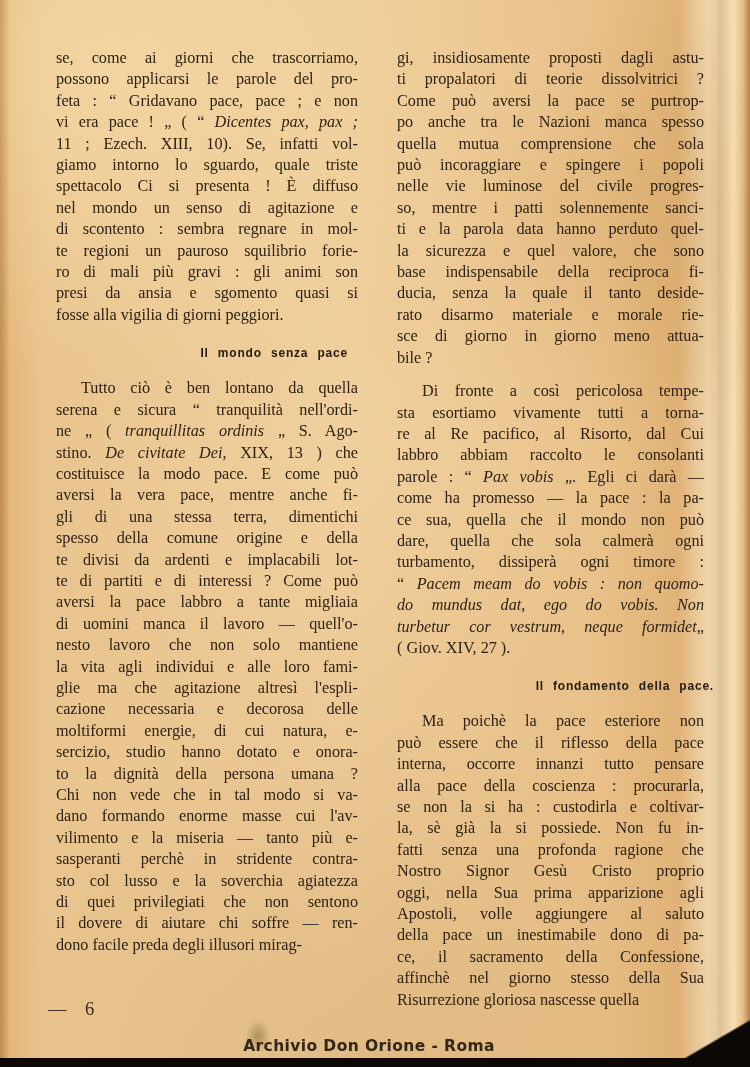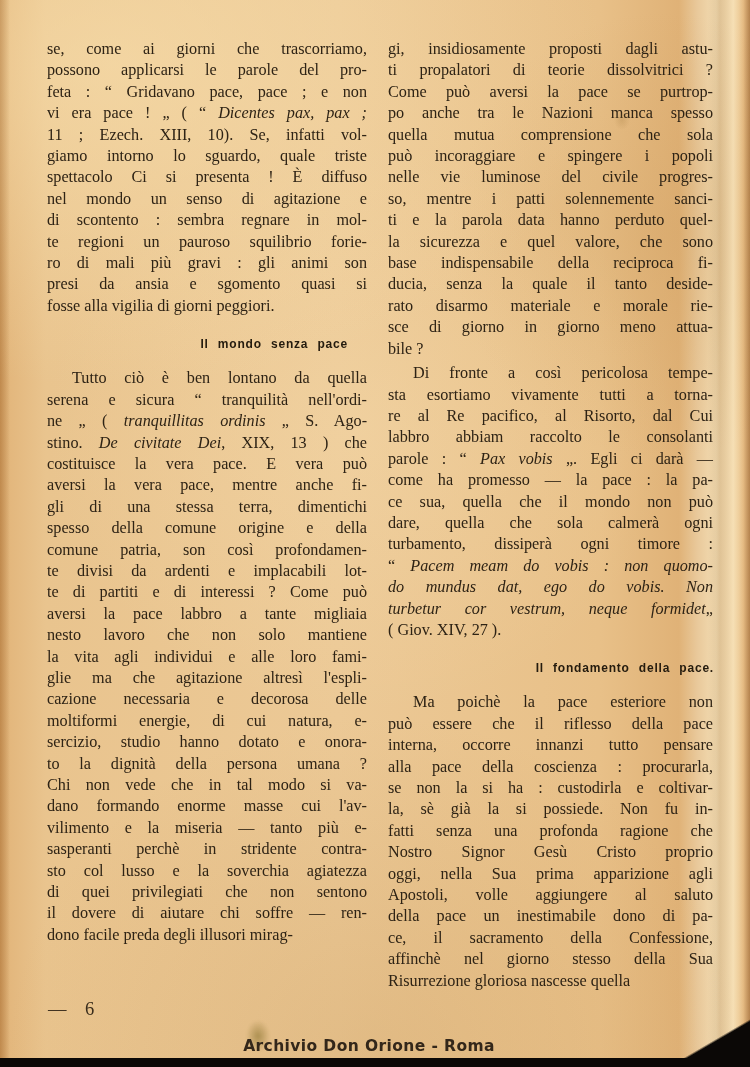--- a/index.html
+++ b/index.html
@@ -17,21 +17,21 @@
       radial-gradient(40% 30% at 88% 22%, rgba(200,150,85,0.25) 0%, rgba(200,150,85,0) 70%),
       linear-gradient(90deg,#d29f63 0%,#e3b77d 1.3%,#e9c48e 6%,#ecc996 45%,#e8c088 80%,#e0b277 90.5%,#e9c99b 93%,#f3dcb2 95.5%,#e8c189 98.5%,#d9a56c 100%);
   }
   .column {
     position:absolute; top:36px;
     font-size:16.2px; line-height:21.4px;
     color: var(--ink, #2e2315);
   }
   #col-left  { left:44px;  width:326px; }
   #col-right { left:385px; width:331px; }
-  .para { margin:3px; }
+  .para { margin:12px; }
   .line { text-align:justify; text-align-last:justify; }
   .para .line:last-child { text-align-last:left; }
   .para.indent .line:first-child { text-indent:25px; }
   .heading {
     font-family:"Liberation Sans", sans-serif;
     font-weight:700; font-size:12px; line-height:25px;
     letter-spacing:0.8px; word-spacing:5px;
     color: var(--heading-ink, #241b0e);
     text-align:right; margin:15px 2px 11px 0;
   }
@@ -96,28 +96,28 @@
         <div class="line">ro di mali più gravi : gli animi son</div>
         <div class="line">presi da ansia e sgomento quasi si</div>
         <div class="line">fosse alla vigilia di giorni peggiori.</div>
       </div>
       <div class="heading">Il mondo senza pace</div>
       <div class="para indent">
         <div class="line">Tutto ciò è ben lontano da quella</div>
         <div class="line">serena e sicura “ tranquilità nell'ordi-</div>
         <div class="line">ne „ ( <i>tranquillitas ordinis</i> „ S. Ago-</div>
         <div class="line">stino. <i>De civitate Dei</i>, XIX, 13 ) che</div>
-        <div class="line">costituisce la vera pace. E vera può</div>
+        <div class="line">costituisce la modo pace. E come può</div>
         <div class="line">aversi la vera pace, mentre anche fi-</div>
         <div class="line">gli di una stessa terra, dimentichi</div>
         <div class="line">spesso della comune origine e della</div>
-        <div class="line">comune patria, son così profondamen-</div>
         <div class="line">te divisi da ardenti e implacabili lot-</div>
         <div class="line">te di partiti e di interessi ? Come può</div>
         <div class="line">aversi la pace labbro a tante migliaia</div>
+        <div class="line">di uomini manca il lavoro — quell'o-</div>
         <div class="line">nesto lavoro che non solo mantiene</div>
         <div class="line">la vita agli individui e alle loro fami-</div>
         <div class="line">glie ma che agitazione altresì l'espli-</div>
         <div class="line">cazione necessaria e decorosa delle</div>
         <div class="line">moltiformi energie, di cui natura, e-</div>
         <div class="line">sercizio, studio hanno dotato e onora-</div>
         <div class="line">to la dignità della persona umana ?</div>
         <div class="line">Chi non vede che in tal modo si va-</div>
         <div class="line">dano formando enorme masse cui l'av-</div>
         <div class="line">vilimento e la miseria — tanto più e-</div>

